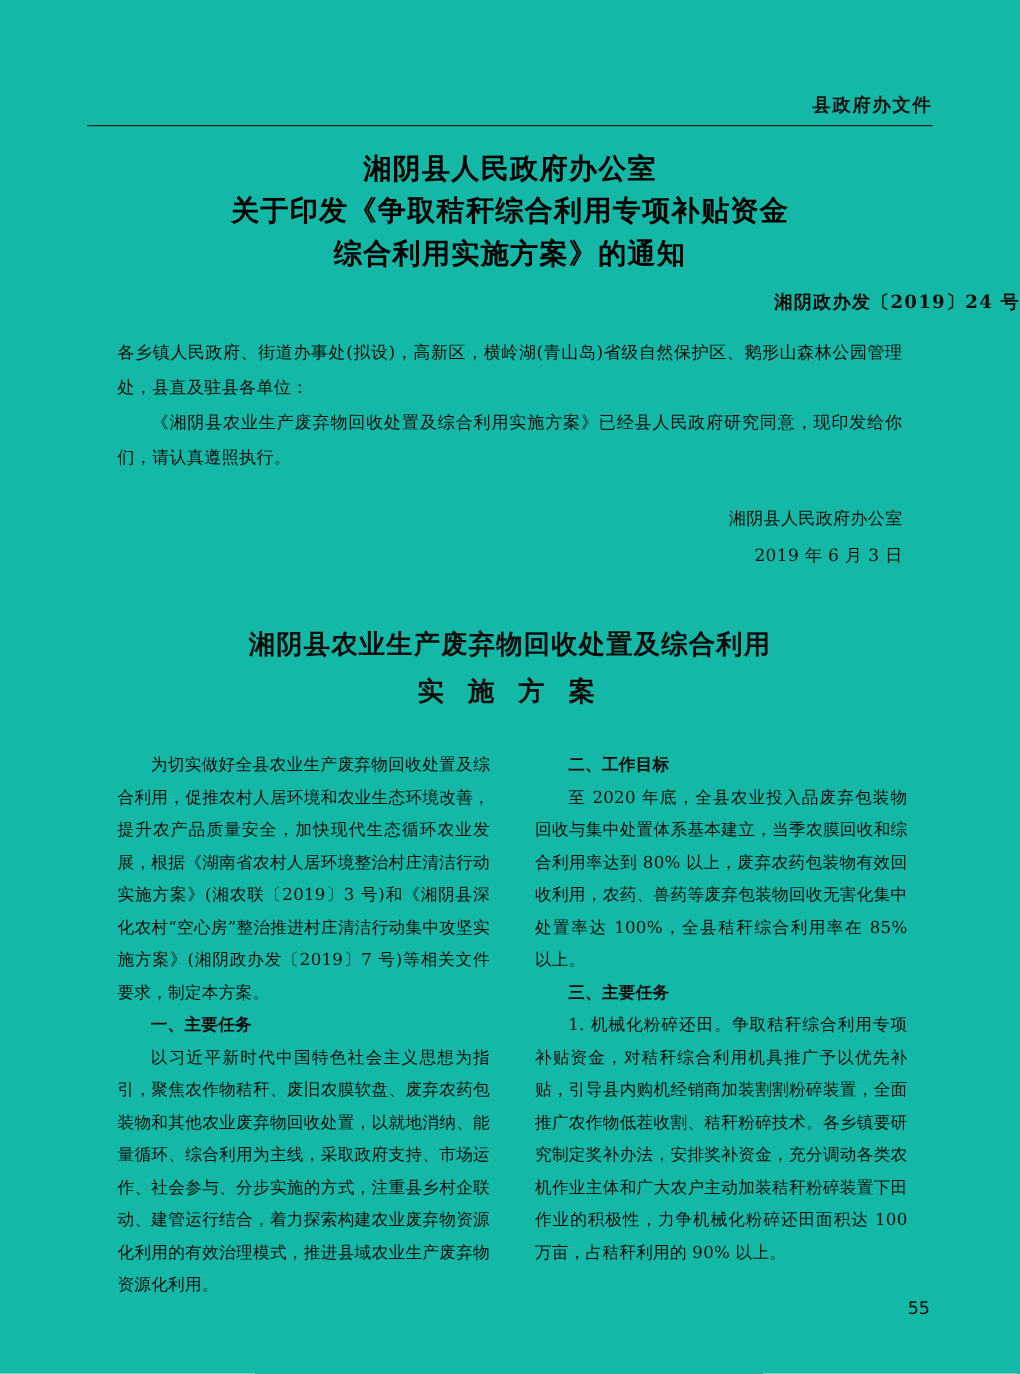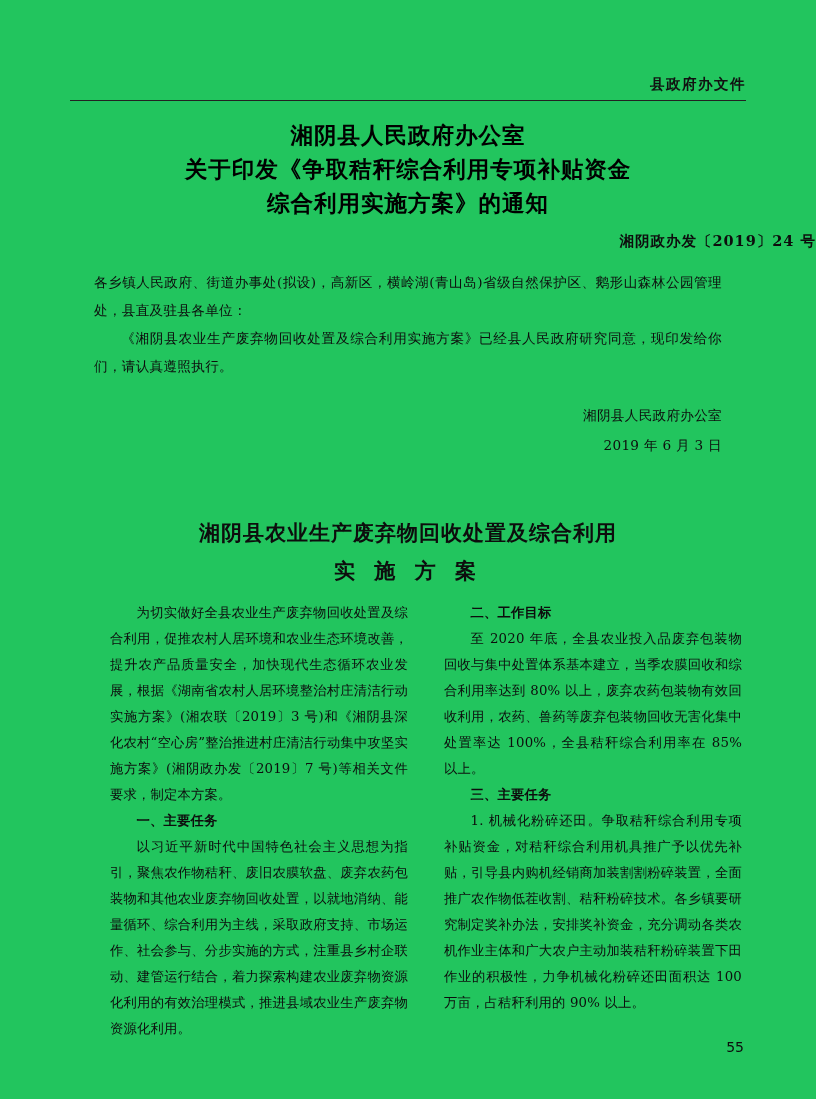--- a/index.html
+++ b/index.html
@@ -5,21 +5,21 @@
   html, body {
     margin: 0;
     padding: 0;
     background: #ffffff;
   }
   .page {
     position: relative;
     width: 816px;
     height: 1099px;
     margin: 0 auto;
-    background: #22c55e;
+    background: #14b8a6;
     box-sizing: border-box;
     font-family: "DejaVu Serif", "Liberation Serif", serif;
     color: #0d0d0d;
     overflow: hidden;
   }
 
   
   .header-band {
     position: absolute;
     top: 74px;
@@ -98,36 +98,34 @@
   .plan-title {
     position: absolute;
     top: 496px;
     left: 70px;
     right: 70px;
     text-align: center;
     font-weight: bold;
     font-size: 21px;
     line-height: 38px;
     letter-spacing: 1px;
-    margin-top: 18px;
   }
   .plan-title .ln2 { letter-spacing: 6px; }
 
   
   .columns {
     position: absolute;
     top: 600px;
     left: 94px;
     width: 632px;
     height: 420px;
     display: flex;
     gap: 36px;
     font-size: 13.3px;
     line-height: 26px;
-    margin-left: 16px;
   }
   .col {
     width: 298px;
     text-align: justify;
     letter-spacing: .2px;
   }
   .col p { margin: 0; text-indent: 2em; }
   .col p.sub { font-weight: bold; }
 
   

